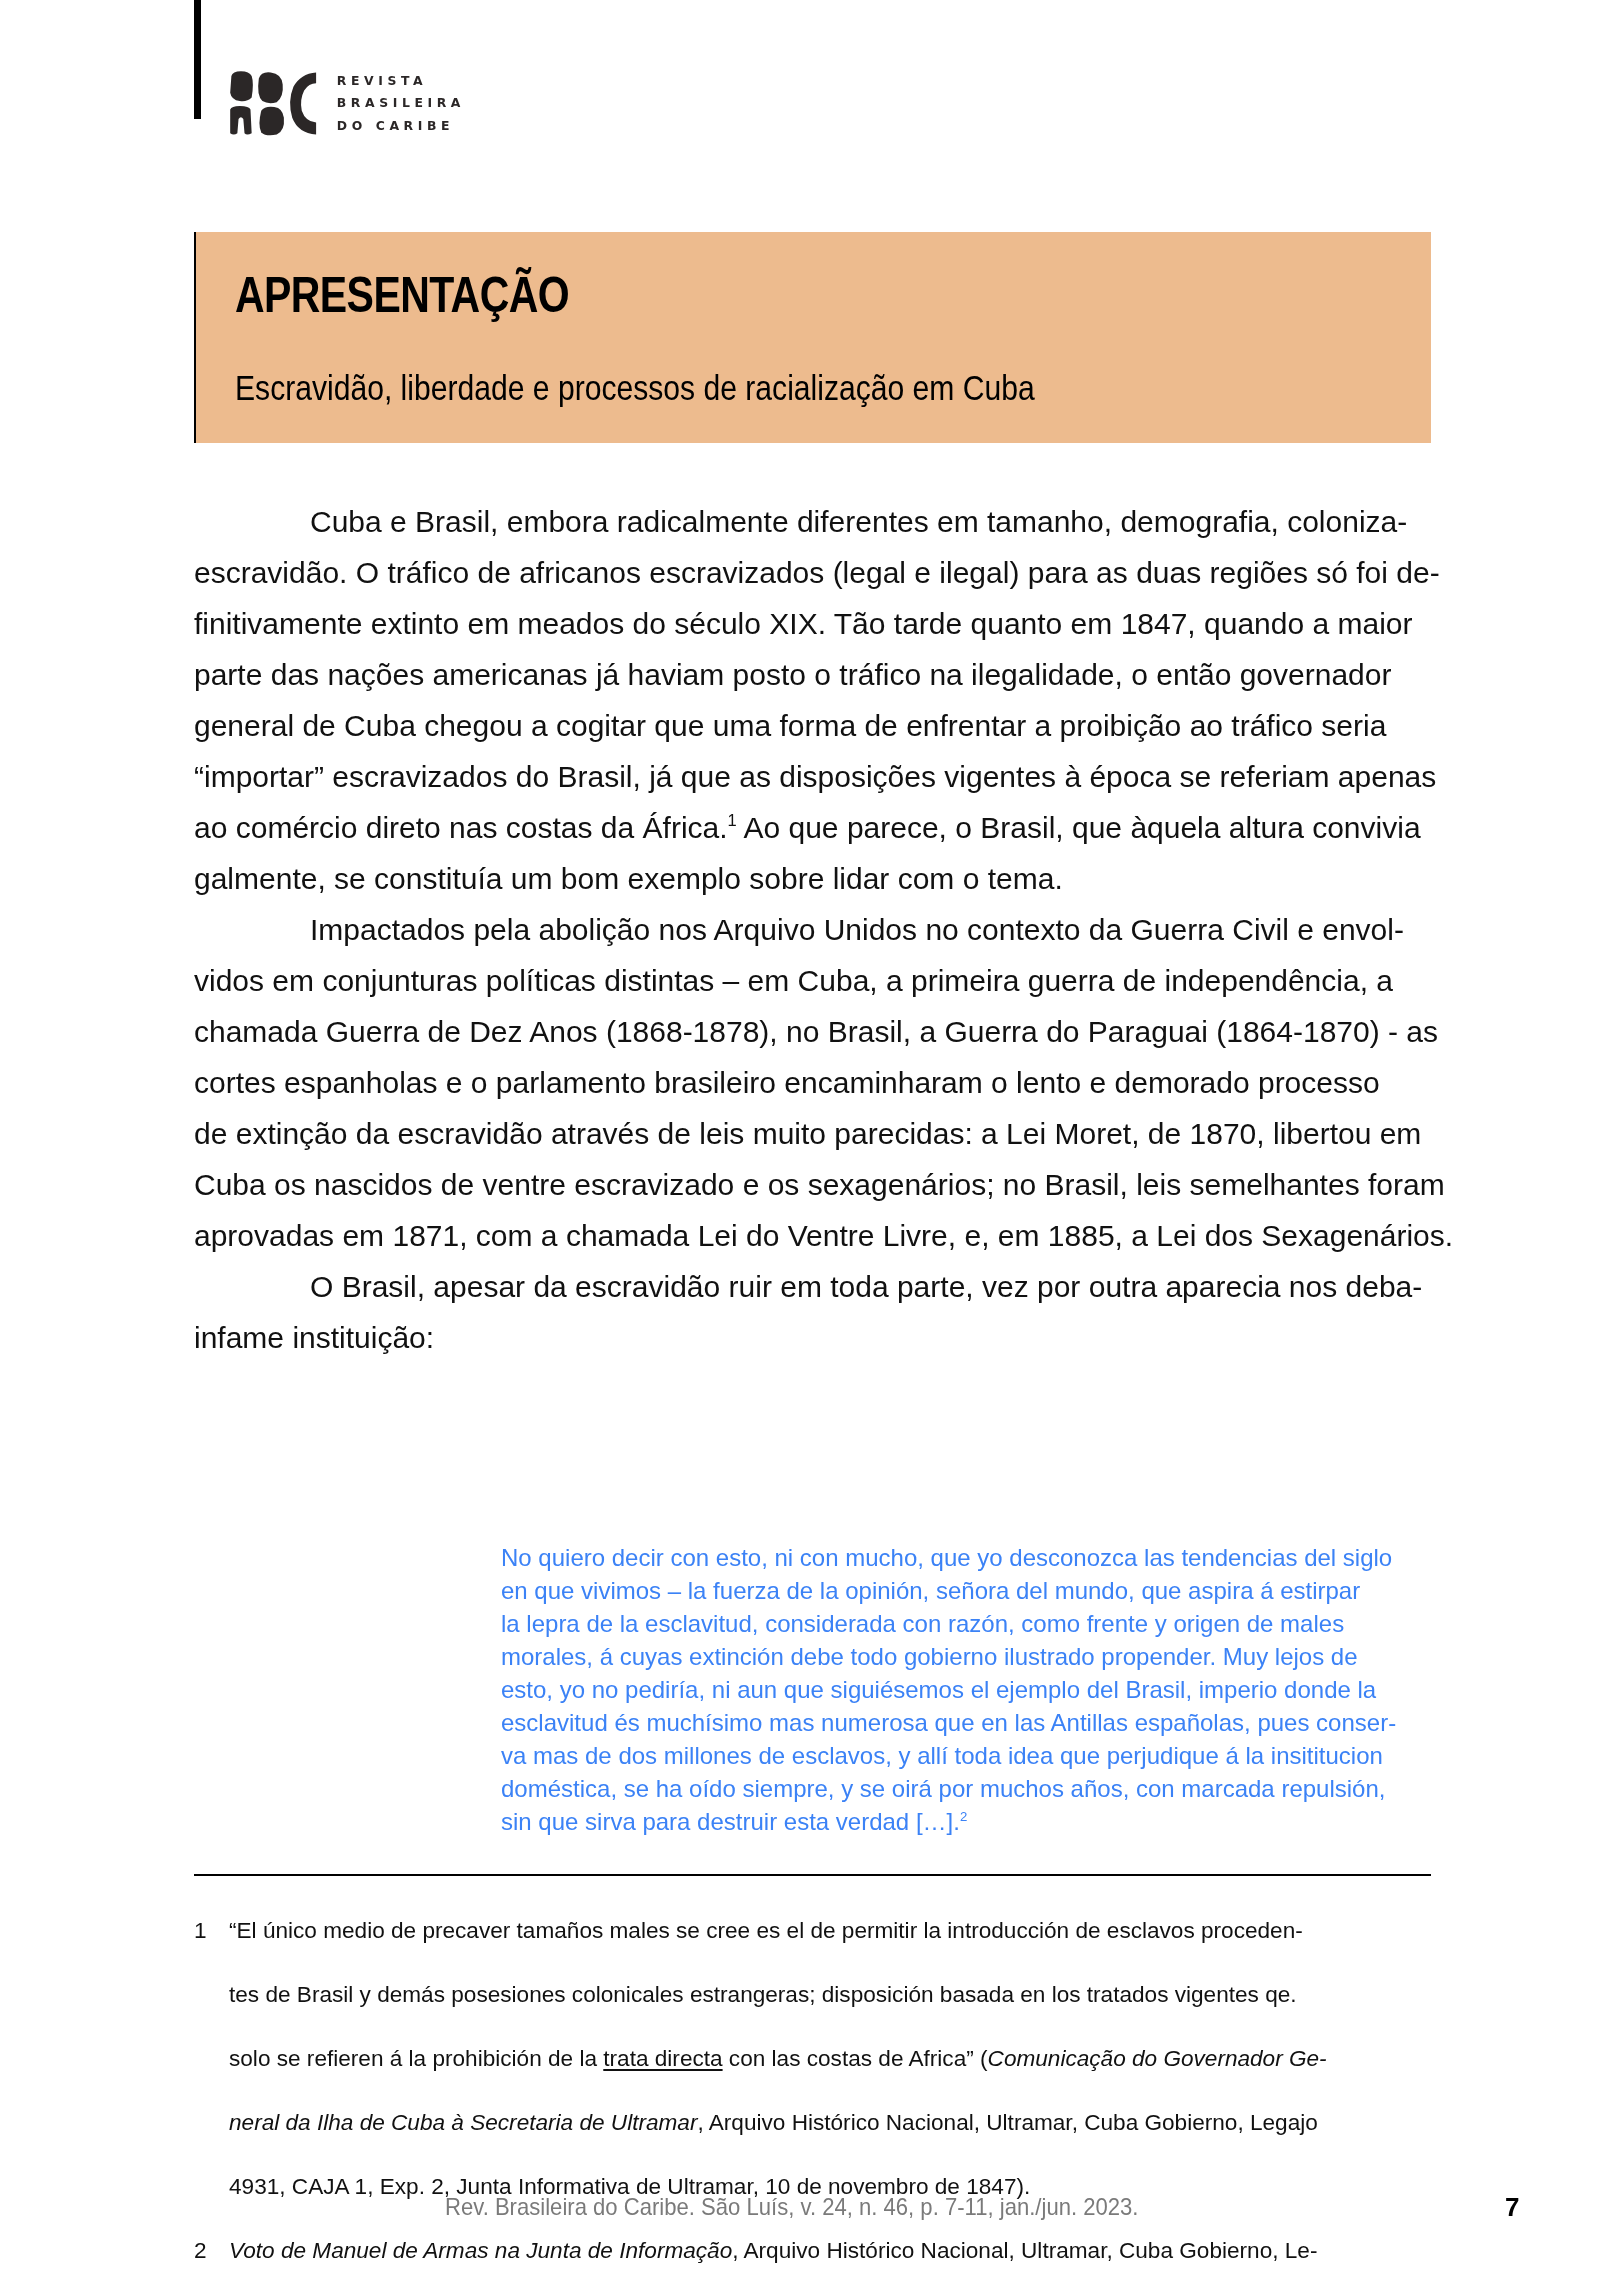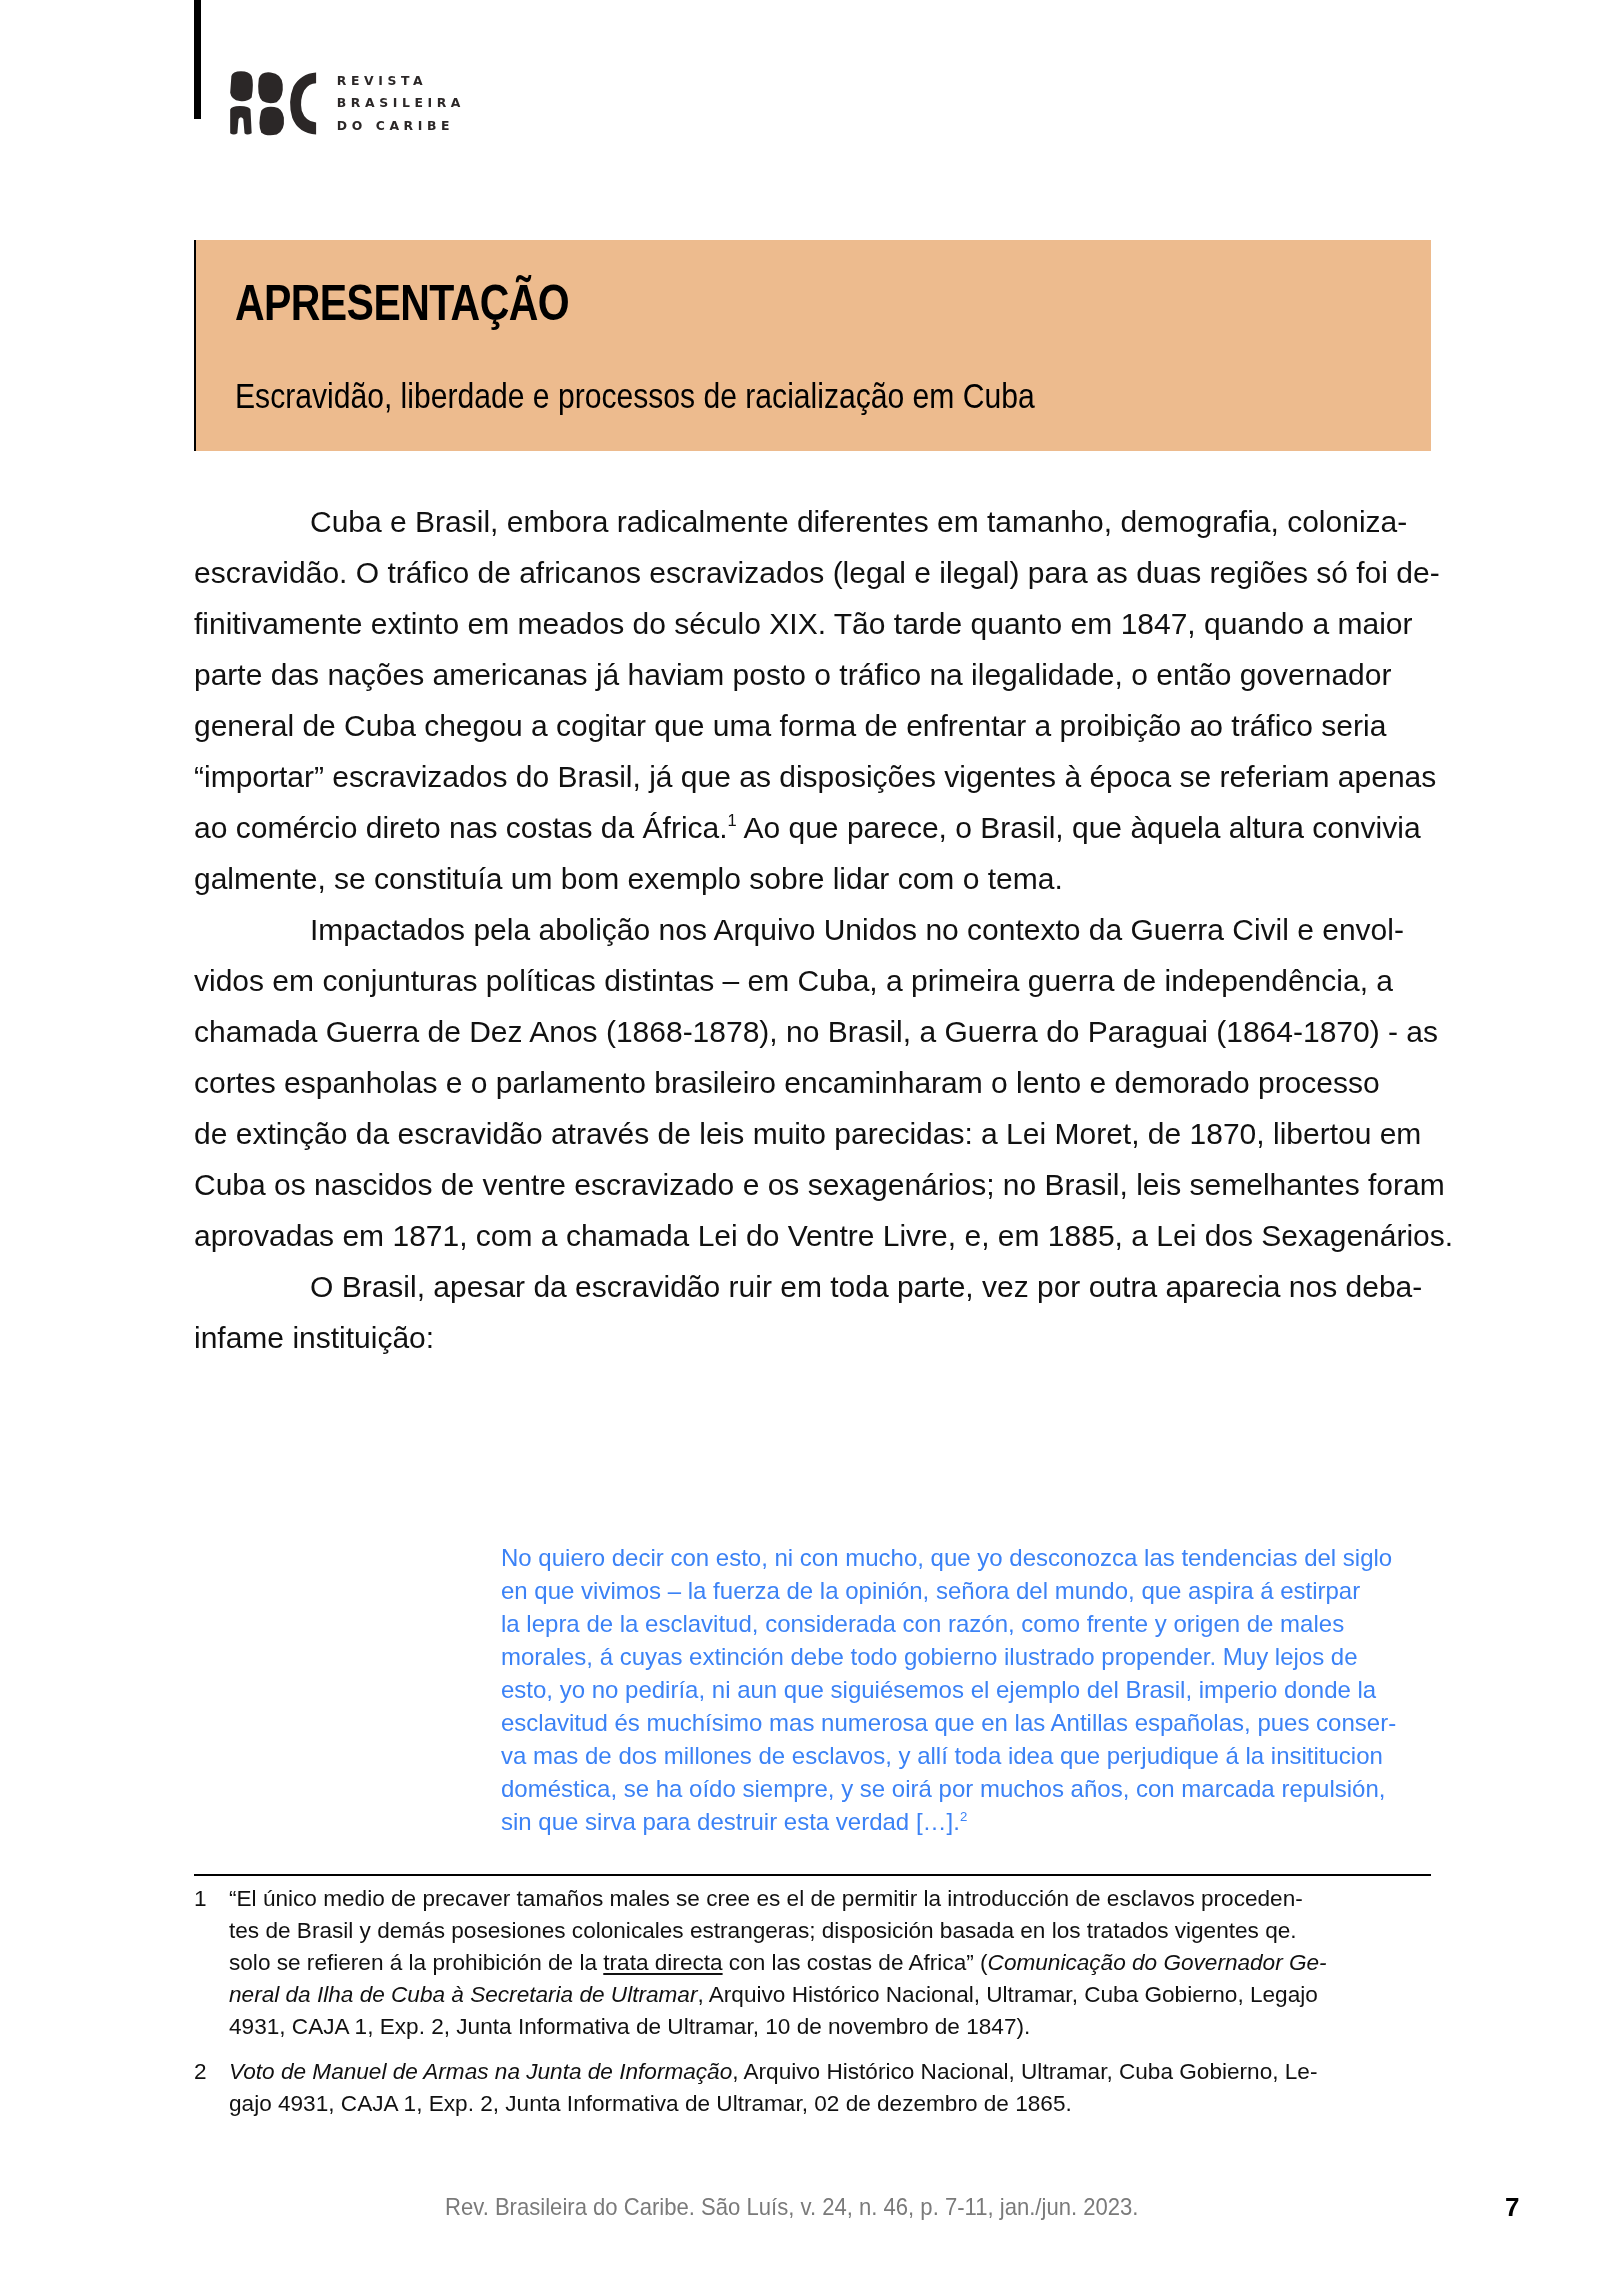--- a/index.html
+++ b/index.html
@@ -15,21 +15,21 @@
     position: absolute; left: 229px; top: 67px; width: 236px; height: 73px;
     display: flex; align-items: center;
   }
   .logo svg { display: block; }
   .logo-words {
     margin-left: 18.3px; display: flex; flex-direction: column; justify-content: space-between;
     height: 58px; font-family: "DejaVu Sans", sans-serif; font-weight: bold; font-size: 12.4px;
     letter-spacing: 4.6px; color: #2b2727; line-height: 1;
   }
   .title-band {
-    position: absolute; left: 194px; top: 240px; width: 1237px; height: 211px;
+    position: absolute; left: 194px; top: 232px; width: 1237px; height: 211px;
     background: #edbb8e; border-left: 2px solid #000; box-sizing: border-box;
   }
   .title {
     position: absolute; left: 39px; top: 34px; margin: 0;
     font-family: "Liberation Sans", sans-serif; font-weight: bold; font-size: 50px;
     letter-spacing: -0.7px; color: #000; transform: scaleX(0.82); transform-origin: left top;
   }
   .subtitle {
     position: absolute; left: 39px; top: 136px; margin: 0;
     font-family: "Liberation Sans", sans-serif; font-weight: normal; font-size: 35px;
@@ -50,21 +50,21 @@
   .quote .l { display: block; height: 33px; white-space: nowrap; }
   .fn-rule {
     position: absolute; left: 194px; top: 1874px; width: 1237px; height: 2px; background: #000;
   }
   .footnotes {
     position: absolute; left: 194px; top: 1883px; width: 1237px;
     font-size: 22.6px; line-height: 32px; color: #111;
   }
   .fn { position: relative; padding-left: 35px; margin-bottom: 13px; }
   .fn-num { position: absolute; left: 0; top: 0; }
-  .fn .l { display: block; height: 32px; white-space: nowrap; }
+  .fn .l { display: block; height: 32px; white-space: nowrap; margin-top: 32px; }
   .u { text-decoration: underline; text-underline-offset: 3.3px; }
   .footer {
     position: absolute; left: 445px; top: 2193px; font-size: 24px; color: #7a7a7a;
     transform: scaleX(0.92); transform-origin: left top; white-space: nowrap;
   }
   .page-num {
     position: absolute; left: 1505px; top: 2192px; font-size: 26px; font-weight: bold; color: #000;
   }
 </style>
 </head>

